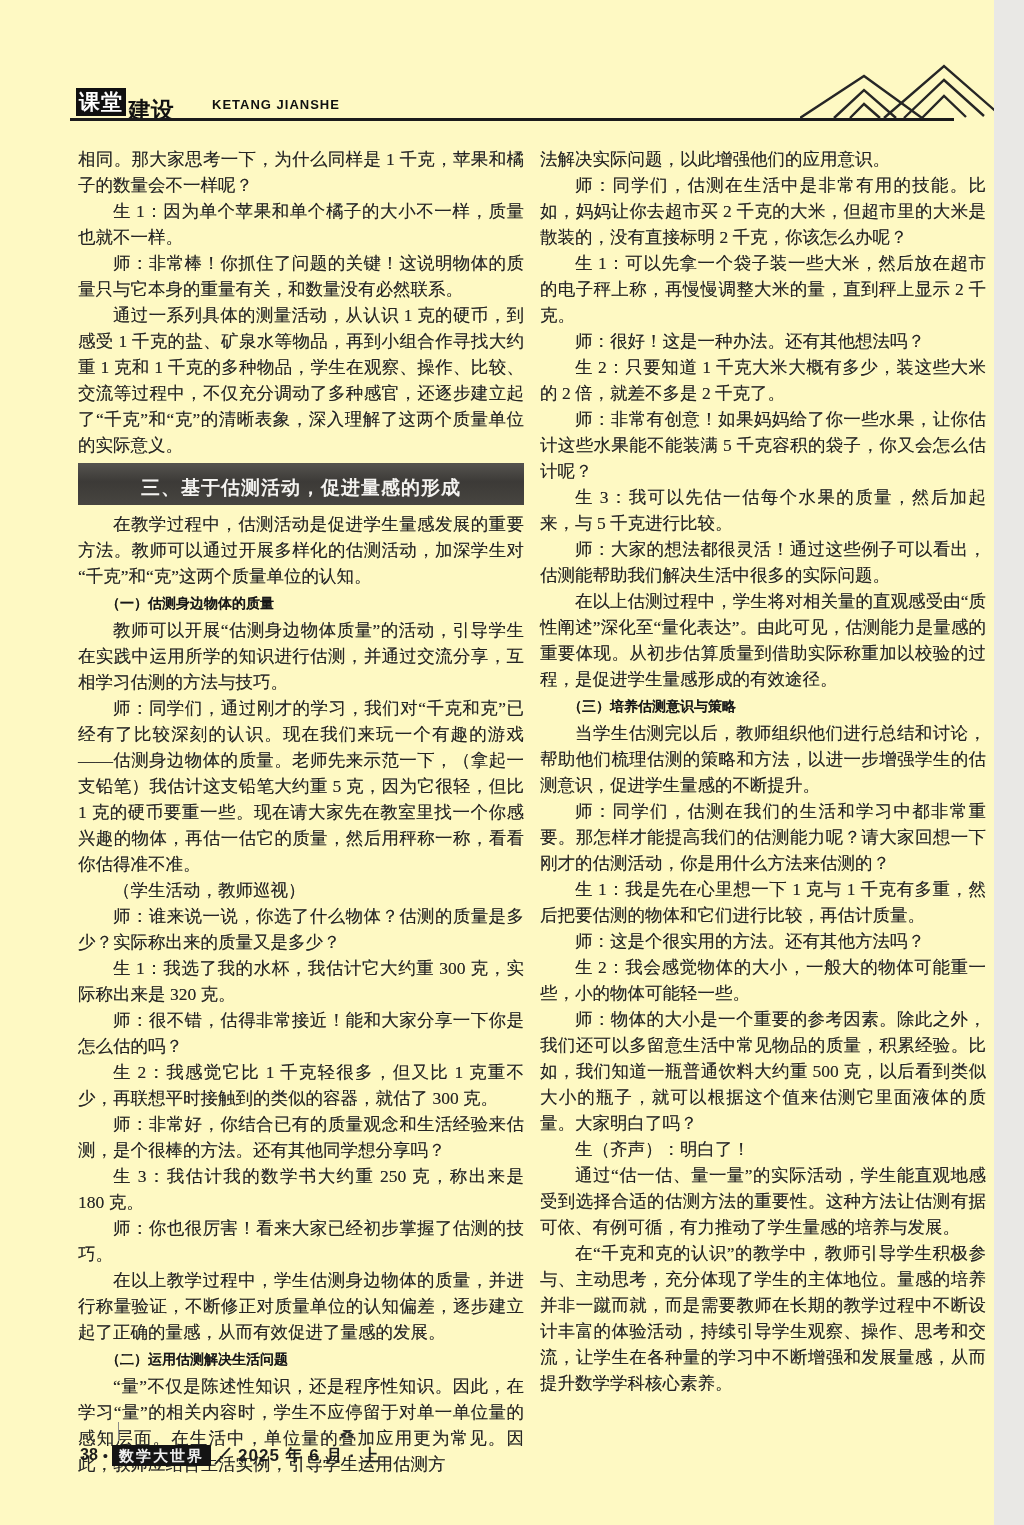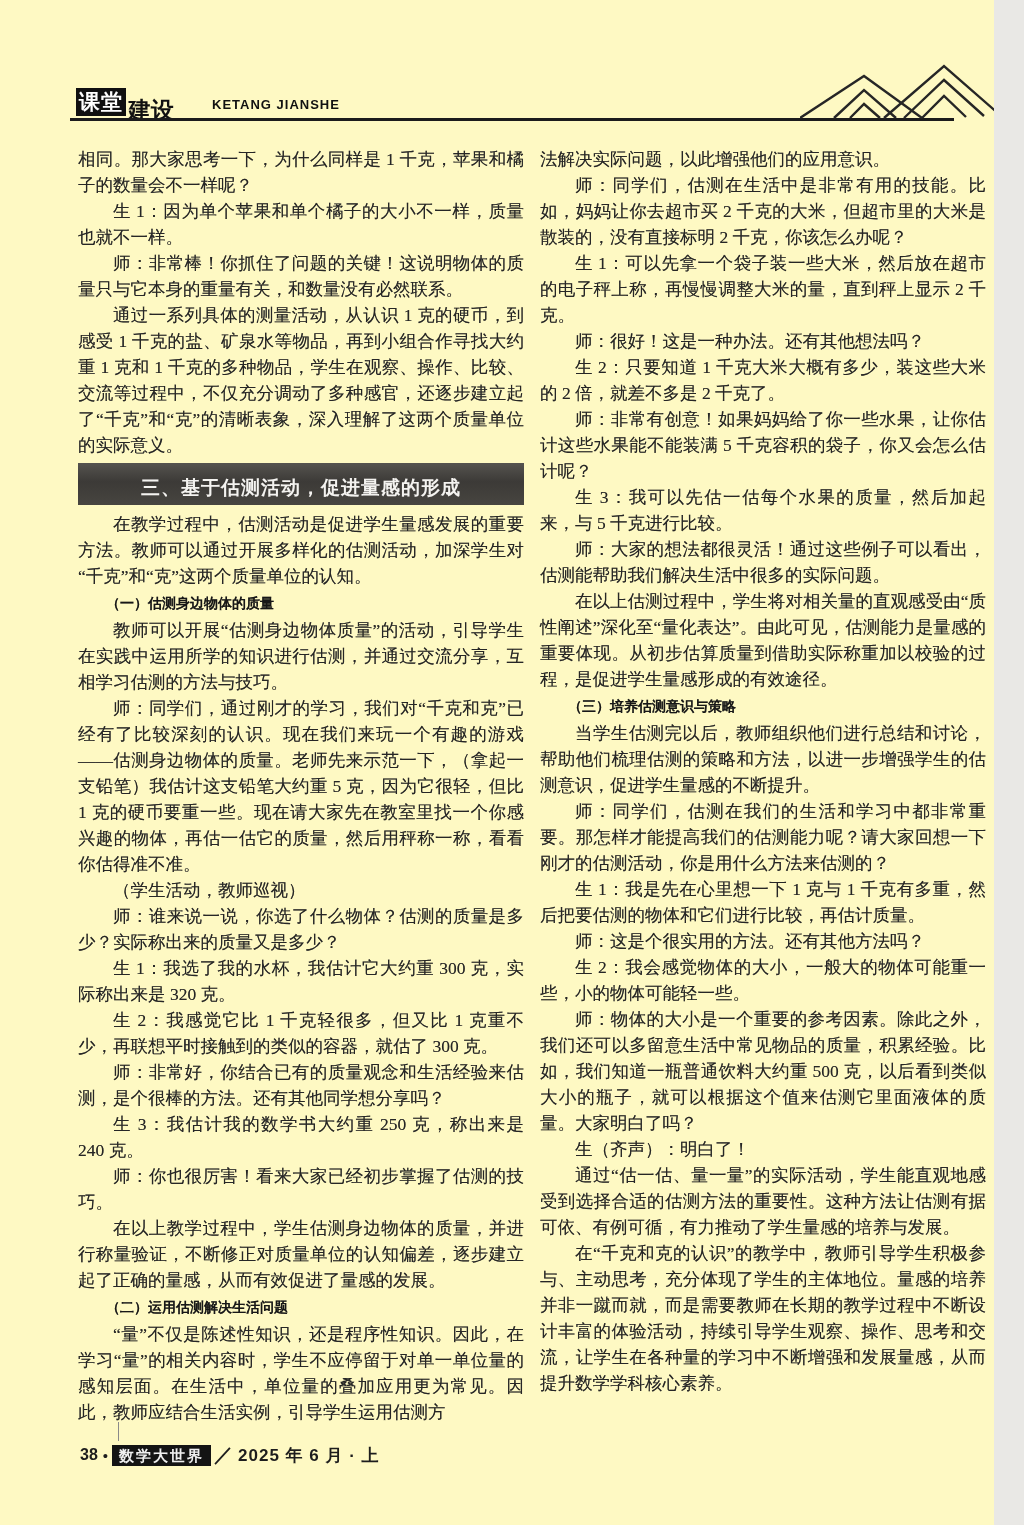--- a/index.html
+++ b/index.html
@@ -108,23 +108,24 @@
       <p class="dlg">师：非常棒！你抓住了问题的关键！这说明物体的质量只与它本身的重量有关，和数量没有必然联系。</p>
       <p class="ind">通过一系列具体的测量活动，从认识 1 克的硬币，到感受 1 千克的盐、矿泉水等物品，再到小组合作寻找大约重 1 克和 1 千克的多种物品，学生在观察、操作、比较、交流等过程中，不仅充分调动了多种感官，还逐步建立起了“千克”和“克”的清晰表象，深入理解了这两个质量单位的实际意义。</p>
       <div class="bar">三、基于估测活动，促进量感的形成</div>
       <p class="ind">在教学过程中，估测活动是促进学生量感发展的重要方法。教师可以通过开展多样化的估测活动，加深学生对“千克”和“克”这两个质量单位的认知。</p>
       <p class="h2">（一）估测身边物体的质量</p>
       <p class="ind">教师可以开展“估测身边物体质量”的活动，引导学生在实践中运用所学的知识进行估测，并通过交流分享，互相学习估测的方法与技巧。</p>
       <p class="dlg">师：同学们，通过刚才的学习，我们对“千克和克”已经有了比较深刻的认识。现在我们来玩一个有趣的游戏——估测身边物体的质量。老师先来示范一下，（拿起一支铅笔）我估计这支铅笔大约重 5 克，因为它很轻，但比 1 克的硬币要重一些。现在请大家先在教室里找一个你感兴趣的物体，再估一估它的质量，然后用秤称一称，看看你估得准不准。</p>
       <p class="dlg">（学生活动，教师巡视）</p>
       <p class="dlg">师：谁来说一说，你选了什么物体？估测的质量是多少？实际称出来的质量又是多少？</p>
       <p class="dlg">生 1：我选了我的水杯，我估计它大约重 300 克，实际称出来是 320 克。</p>
+      <p class="dlg">师：很不错，估得非常接近！能和大家分享一下你是怎么估的吗？</p>
       <p class="dlg">生 2：我感觉它比 1 千克轻很多，但又比 1 克重不少，再联想平时接触到的类似的容器，就估了 300 克。</p>
       <p class="dlg">师：非常好，你结合已有的质量观念和生活经验来估测，是个很棒的方法。还有其他同学想分享吗？</p>
-      <p class="dlg">生 3：我估计我的数学书大约重 250 克，称出来是 240 克。</p>
+      <p class="dlg">生 3：我估计我的数学书大约重 250 克，称出来是 180 克。</p>
       <p class="dlg">师：你也很厉害！看来大家已经初步掌握了估测的技巧。</p>
       <p class="ind">在以上教学过程中，学生估测身边物体的质量，并进行称量验证，不断修正对质量单位的认知偏差，逐步建立起了正确的量感，从而有效促进了量感的发展。</p>
       <p class="h2">（二）运用估测解决生活问题</p>
       <p class="ind">“量”不仅是陈述性知识，还是程序性知识。因此，在学习“量”的相关内容时，学生不应停留于对单一单位量的感知层面。在生活中，单位量的叠加应用更为常见。因此，教师应结合生活实例，引导学生运用估测方</p>
     </div>
 
     <div class="col">
       <p class="cont">法解决实际问题，以此增强他们的应用意识。</p>
       <p class="dlg">师：同学们，估测在生活中是非常有用的技能。比如，妈妈让你去超市买 2 千克的大米，但超市里的大米是散装的，没有直接标明 2 千克，你该怎么办呢？</p>
       <p class="dlg">生 1：可以先拿一个袋子装一些大米，然后放在超市的电子秤上称，再慢慢调整大米的量，直到秤上显示 2 千克。</p>

